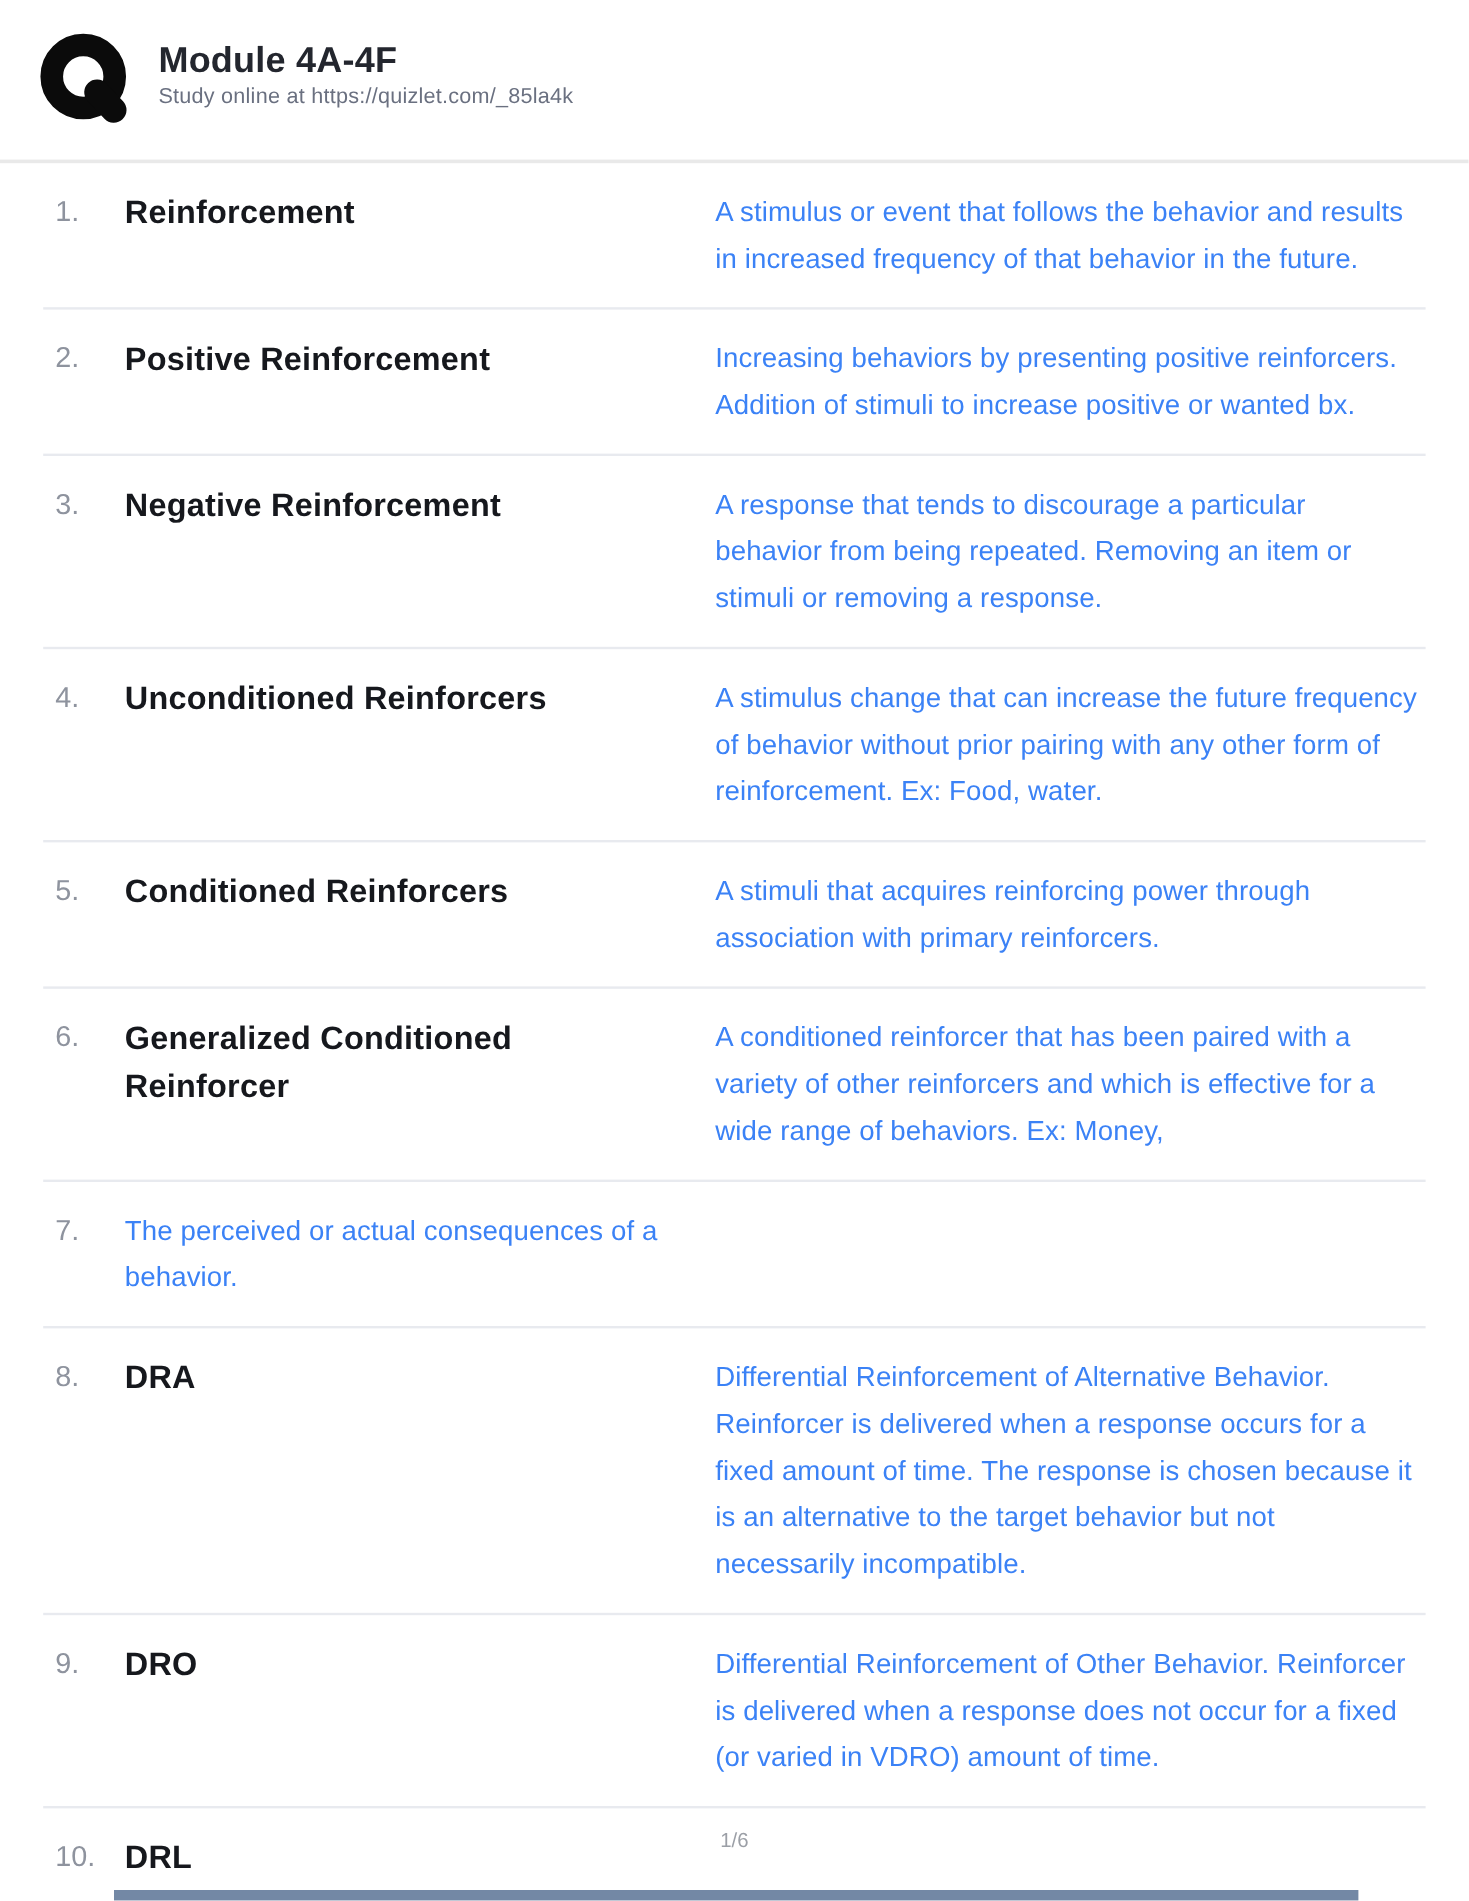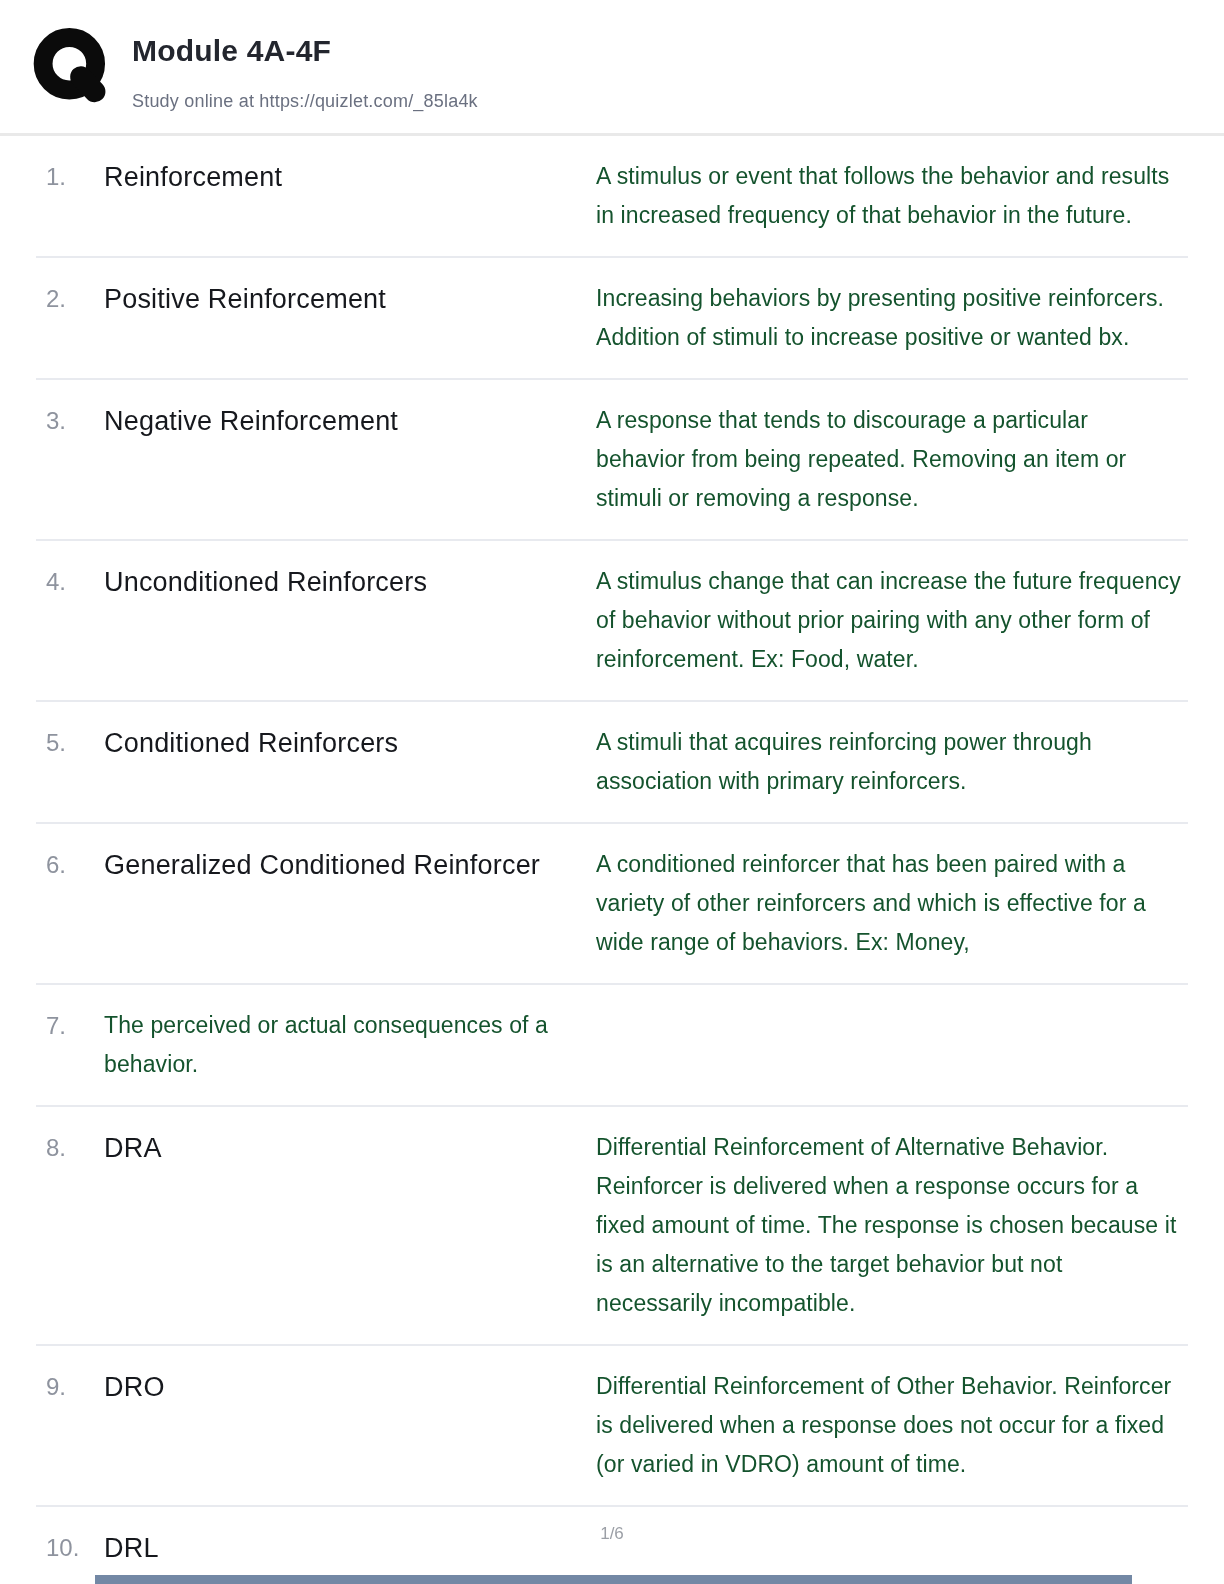--- a/index.html
+++ b/index.html
@@ -28,21 +28,21 @@
   }
   .header-text { margin-left: 20px; padding-top: 6px; }
   .title {
     font-size: 30px;
     font-weight: 600;
     color: #23262e;
     letter-spacing: 0.2px;
     line-height: 34px;
   }
   .subtitle {
-    margin-top: 23px;
+    margin-top: 2px;
     font-size: 18px;
     font-weight: 400;
     color: #6a7080;
     letter-spacing: 0.2px;
   }
   
   .list { margin: 0 36px; }
   .row {
     display: grid;
     grid-template-columns: 58px 492px 1fr;
@@ -51,30 +51,30 @@
   }
   .row:last-child { border-bottom: none; }
   .num {
     font-size: 24px;
     color: #8e939e;
     line-height: 40px;
     font-weight: 400;
   }
   .term {
     font-size: 27px;
-    font-weight: 400;
+    font-weight: 700;
     color: #16181d;
     line-height: 40px;
     padding-right: 34px;
     letter-spacing: 0.2px;
   }
   .def {
     font-size: 23px;
     font-weight: 400;
-    color: #14532d;
+    color: #3b82f6;
     line-height: 39px;
     padding-right: 6px;
     letter-spacing: 0.1px;
   }
   
   .page-indicator {
     position: absolute;
     bottom: 40px;
     left: 0;
     width: 100%;

